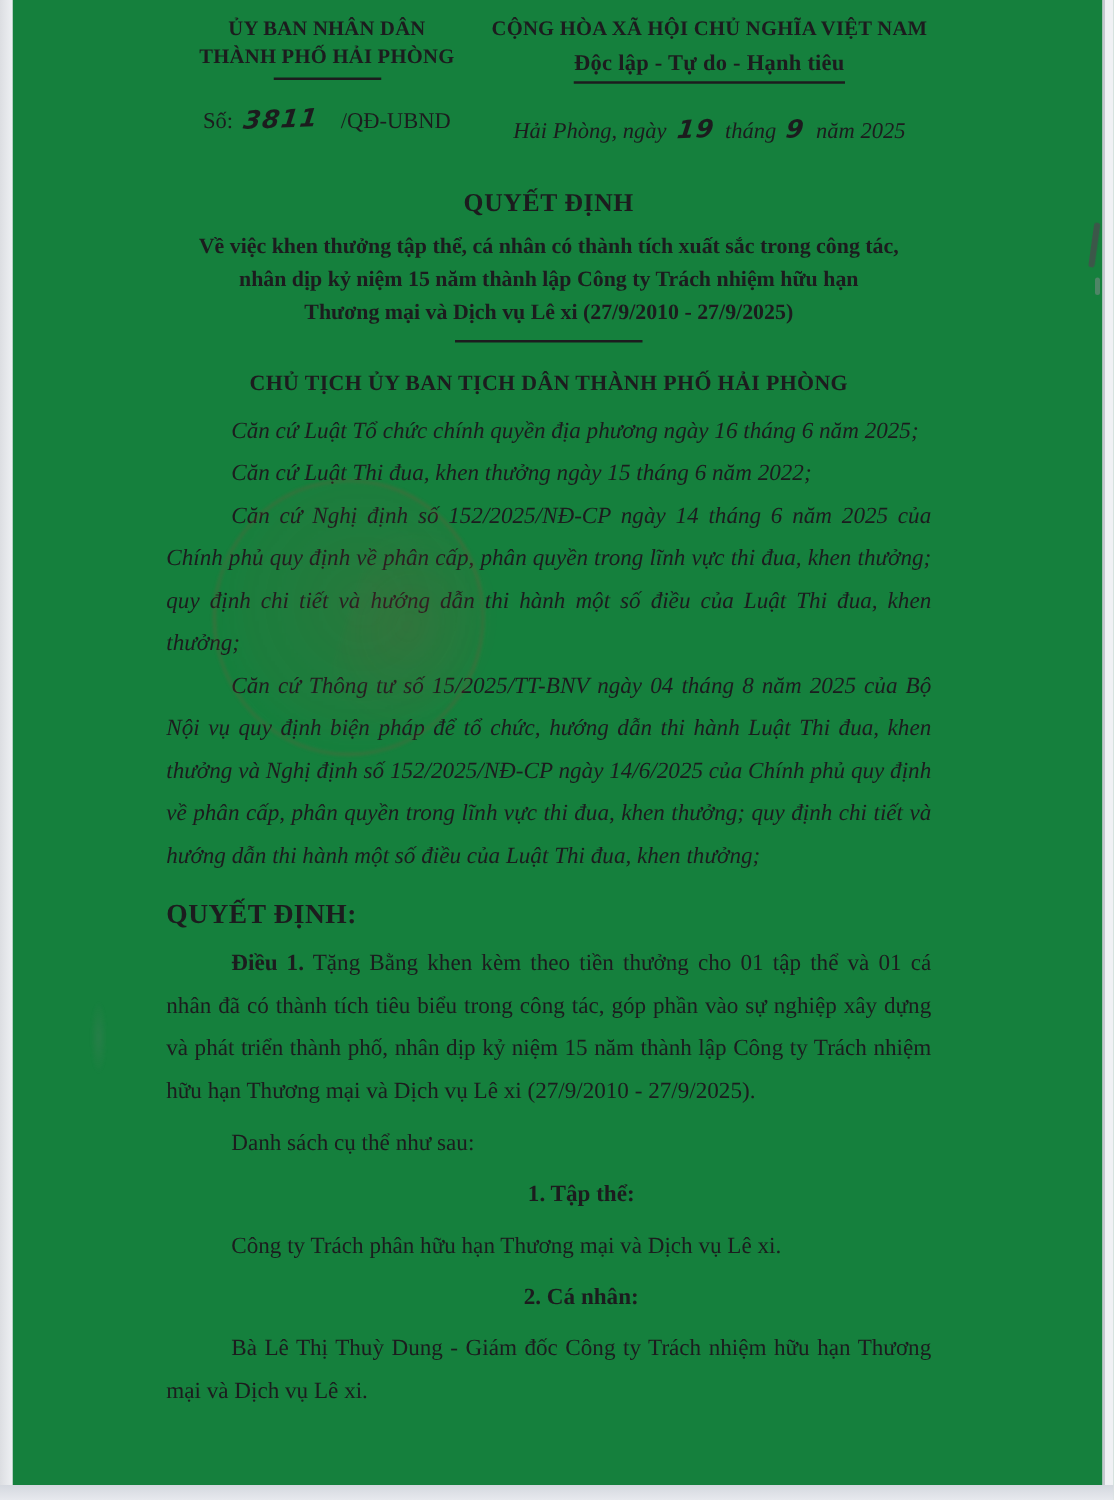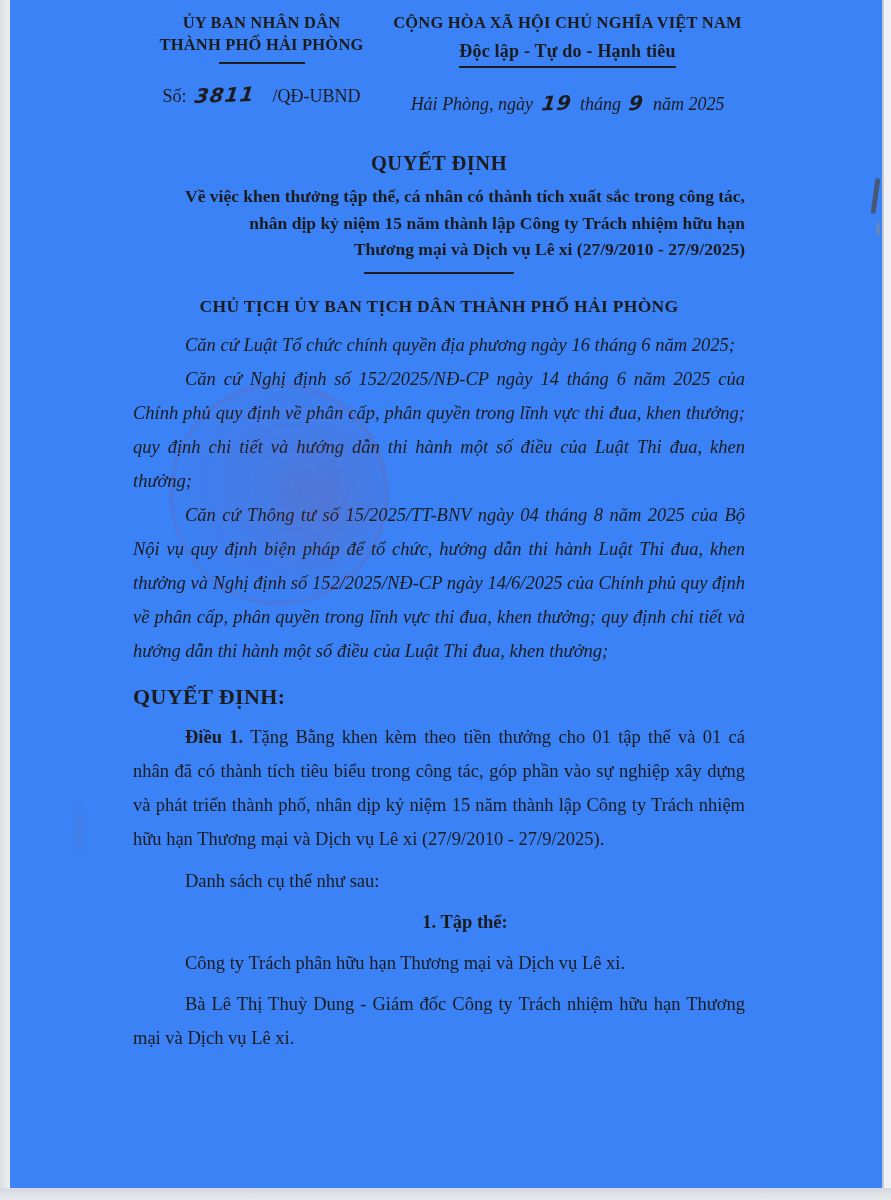--- a/index.html
+++ b/index.html
@@ -5,21 +5,21 @@
   html,body{margin:0;padding:0;}
   body{
     width:891px;height:1200px;
     background:#e7e9ee;
     font-family:"Liberation Serif","DejaVu Serif",serif;
     position:relative;overflow:hidden;
     -webkit-font-smoothing:antialiased;
   }
   .page{
     position:absolute;left:10px;top:0;width:874px;height:1188px;
-    background:#3b82f6;
+    background:#15803d;
     box-shadow:0 0 4px rgba(0,0,0,.12);
     text-decoration:underline;
   }
   .edge-left{position:absolute;left:0;top:0;width:10px;height:1200px;
     background:linear-gradient(to right,#dcdee2,#eef0f3);}
   .edge-right{position:absolute;right:0;top:0;width:7px;height:1200px;
     background:#f0f1f4;border-left:2px solid #c6c9d0;}
   .edge-bottom{position:absolute;left:0;bottom:0;width:891px;height:12px;
     background:linear-gradient(to bottom,#d4d8df,#e7e9ee);}
   .content{
@@ -39,21 +39,21 @@
   .hand{
     font-family:"DejaVu Sans",sans-serif;
     font-style:italic;font-weight:600;font-size:20px;
     display:inline-block;transform:skewX(-9deg) rotate(-2deg);
     letter-spacing:1px;padding:0 4px;
   }
   .so-line .hand{margin-right:14px;}
   
   .title{margin-top:28px;text-align:center;font-weight:bold;font-size:20.5px;line-height:28px;letter-spacing:.5px;}
   .subtitle{margin-top:6px;text-align:center;font-weight:bold;font-size:17.5px;line-height:26.5px;}
-  .subtitle span{display:block;text-align:right;}
+  .subtitle span{display:block;}
   .rule-mid{width:150px;height:2px;background:#1c1c1e;margin:9px auto 0;}
   .authority{margin-top:20px;text-align:center;font-weight:bold;font-size:17.5px;letter-spacing:.3px;line-height:24px;}
   
   .recitals{margin-top:10px;}
   p.recital{margin:0;text-align:justify;text-indent:52px;font-style:italic;}
   .decision-heading{margin:12px 0 6px;text-align:left;font-weight:bold;font-size:22px;letter-spacing:.4px;}
   p.article{margin:6px 0 0;text-align:justify;text-indent:52px;}
   p.plain{margin:8px 0 0;text-indent:52px;}
   p.item-head{margin:7px 0 0;text-indent:52px;font-weight:bold;text-align:center;}
   p.item-body{margin:7px 0 0;text-align:justify;text-indent:52px;}
@@ -122,33 +122,35 @@
       <span>Về việc khen thưởng tập thể, cá nhân có thành tích xuất sắc trong công tác,</span>
       <span>nhân dịp kỷ niệm 15 năm thành lập Công ty Trách nhiệm hữu hạn</span>
       <span>Thương mại và Dịch vụ Lê xi (27/9/2010 - 27/9/2025)</span>
     </div>
     <div class="rule-mid"></div>
 
     <div class="authority">CHỦ TỊCH ỦY BAN TỊCH DÂN THÀNH PHỐ HẢI PHÒNG</div>
 
     <div class="recitals">
       <p class="recital">Căn cứ Luật Tổ chức chính quyền địa phương ngày 16 tháng 6 năm 2025;</p>
+      <p class="recital">Căn cứ Luật Thi đua, khen thưởng ngày 15 tháng 6 năm 2022;</p>
       <p class="recital">Căn cứ Nghị định số 152/2025/NĐ-CP ngày 14 tháng 6 năm 2025 của Chính phủ quy định về phân cấp, phân quyền trong lĩnh vực thi đua, khen thưởng; quy định chi tiết và hướng dẫn thi hành một số điều của Luật Thi đua, khen thưởng;</p>
       <p class="recital">Căn cứ Thông tư số 15/2025/TT-BNV ngày 04 tháng 8 năm 2025 của Bộ Nội vụ quy định biện pháp để tổ chức, hướng dẫn thi hành Luật Thi đua, khen thưởng và Nghị định số 152/2025/NĐ-CP ngày 14/6/2025 của Chính phủ quy định về phân cấp, phân quyền trong lĩnh vực thi đua, khen thưởng; quy định chi tiết và hướng dẫn thi hành một số điều của Luật Thi đua, khen thưởng;</p>
     </div>
 
     <div class="decision-heading">QUYẾT ĐỊNH:</div>
 
     <p class="article"><b>Điều 1.</b> <span>Tặng Bằng khen kèm theo tiền thưởng cho 01 tập thể và 01 cá nhân đã có thành tích tiêu biểu trong công tác, góp phần vào sự nghiệp xây dựng và phát triển thành phố, nhân dịp kỷ niệm 15 năm thành lập Công ty Trách nhiệm hữu hạn Thương mại và Dịch vụ Lê xi (27/9/2010 - 27/9/2025).</span></p>
 
     <p class="plain">Danh sách cụ thể như sau:</p>
 
     <p class="item-head">1. Tập thể:</p>
     <p class="item-body">Công ty Trách phân hữu hạn Thương mại và Dịch vụ Lê xi.</p>
 
+    <p class="item-head">2. Cá nhân:</p>
     <p class="item-body">Bà Lê Thị Thuỳ Dung - Giám đốc Công ty Trách nhiệm hữu hạn Thương mại và Dịch vụ Lê xi.</p>
 
   </div>
 
   <div class="stamp"></div>
   <div class="stamp-streak"></div>
   <div class="smudge"></div>
 </div>
 
 <div class="edge-left"></div>

